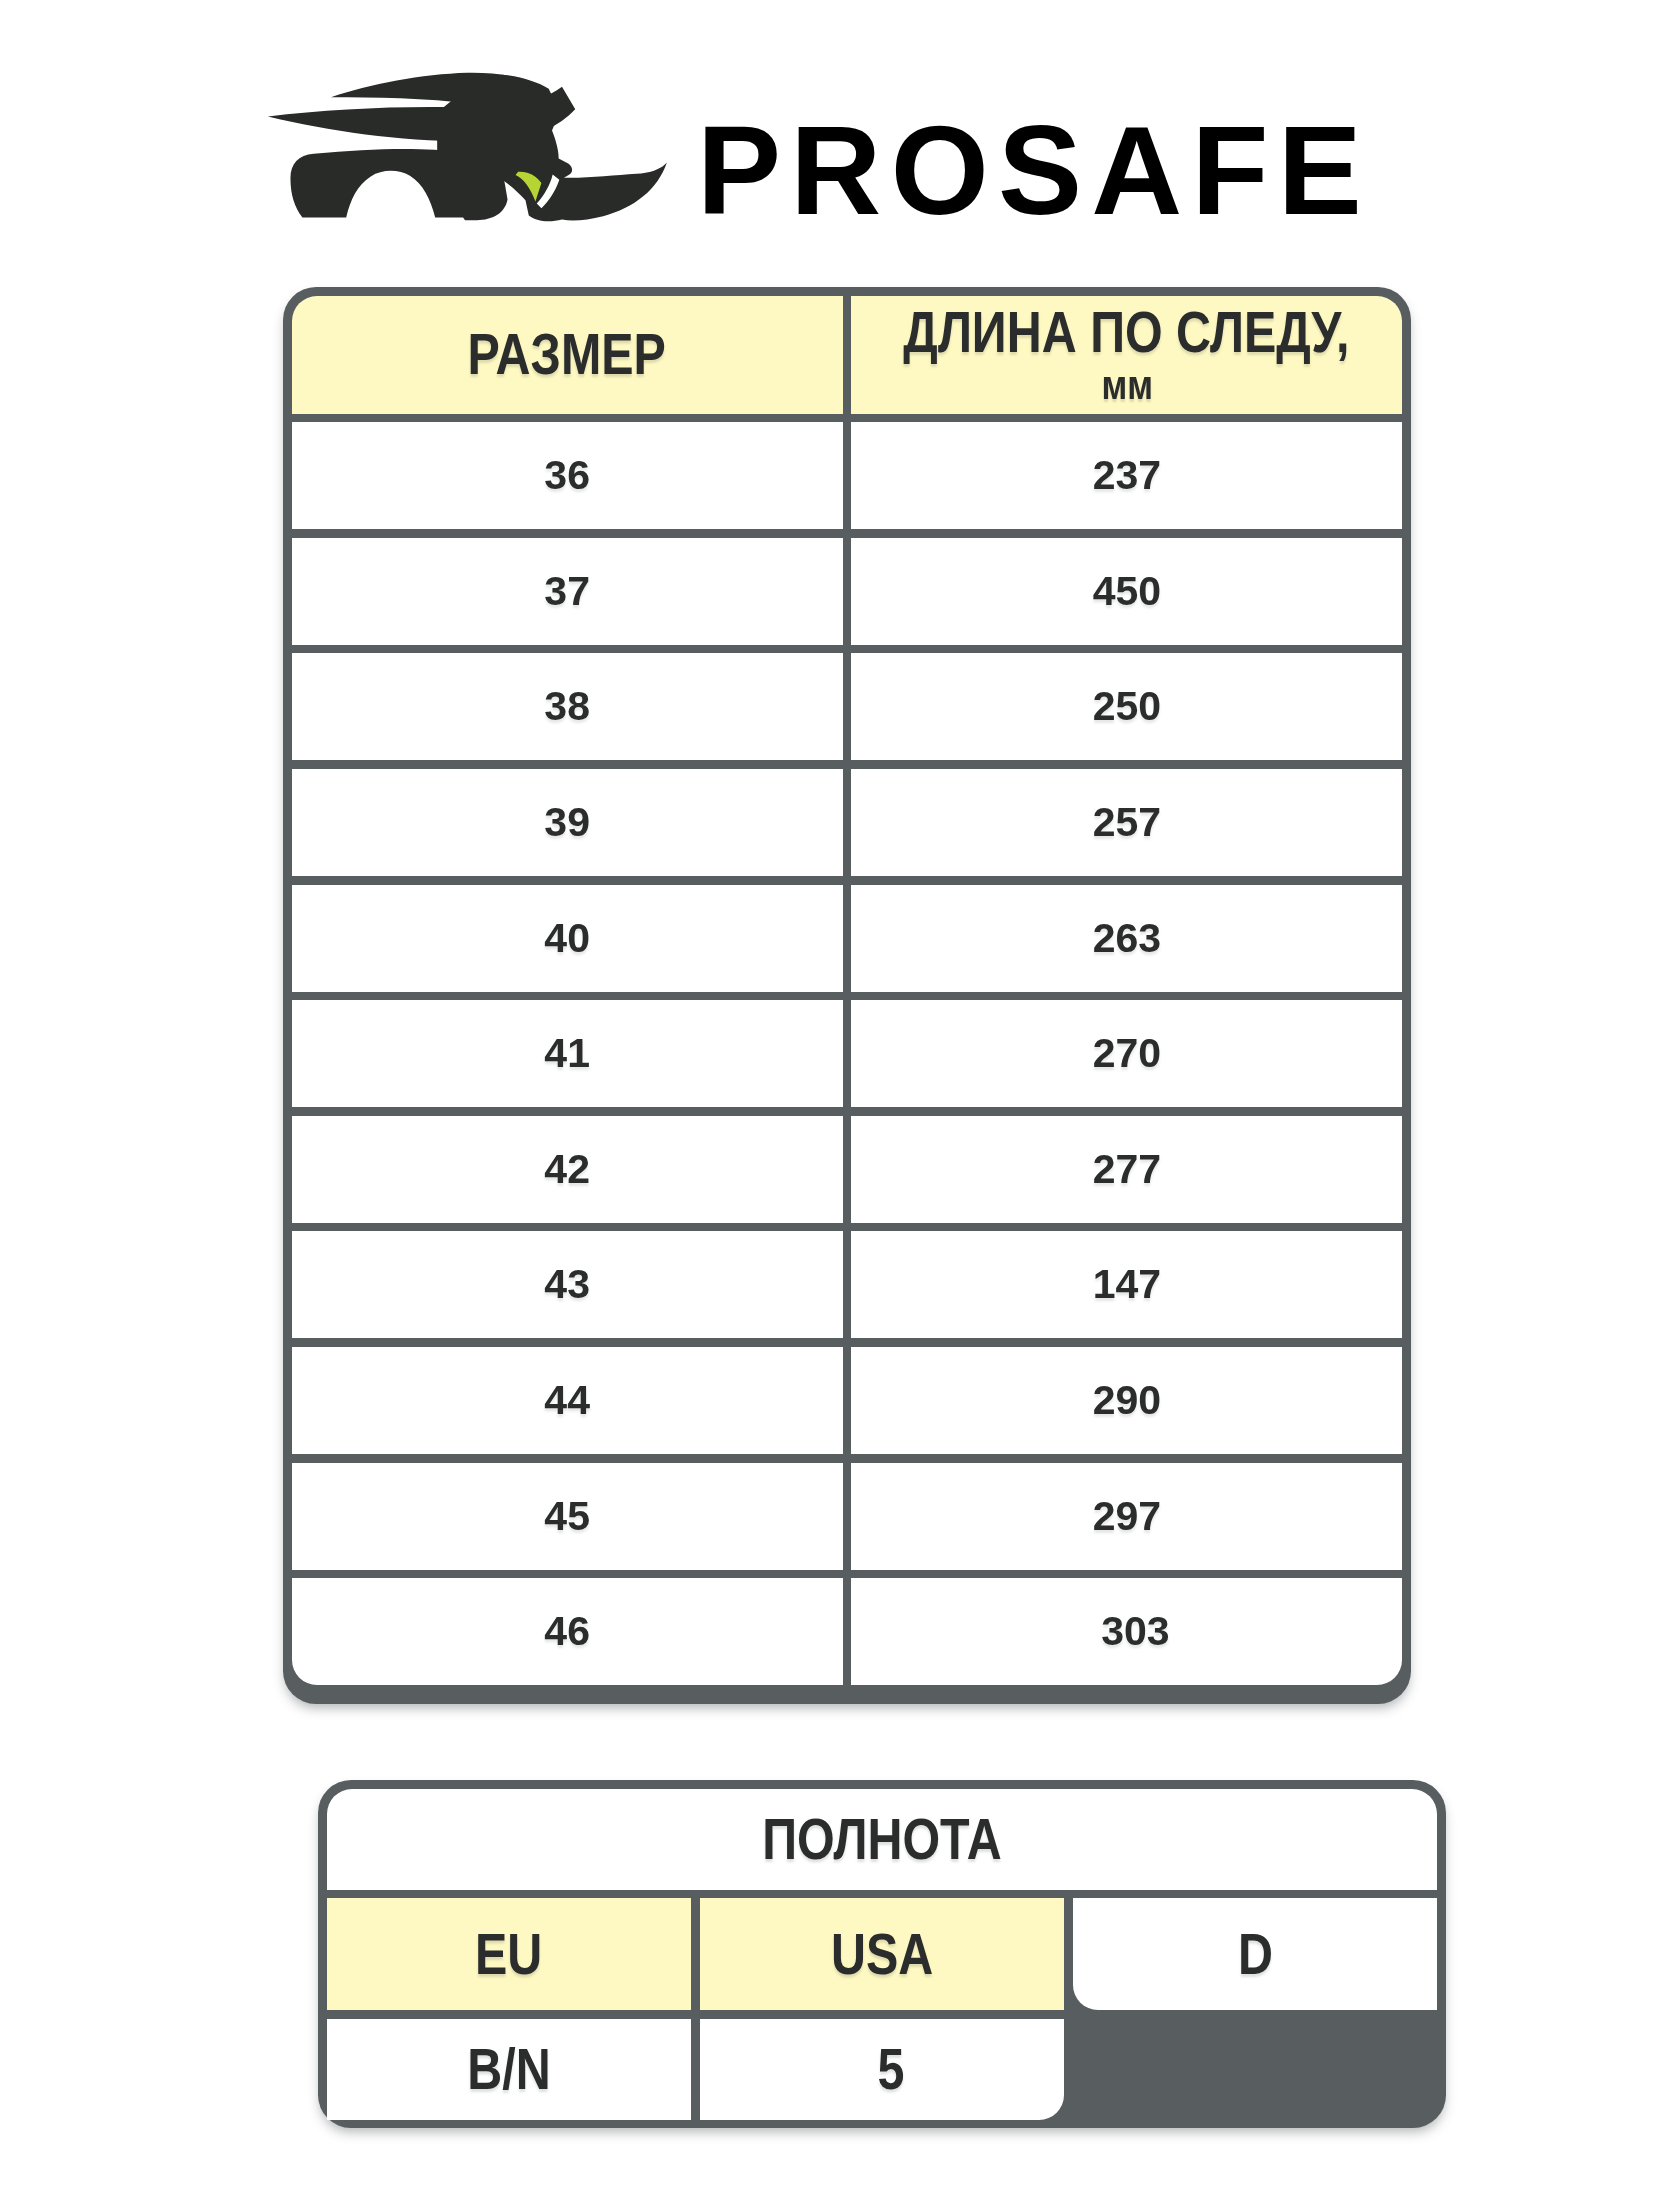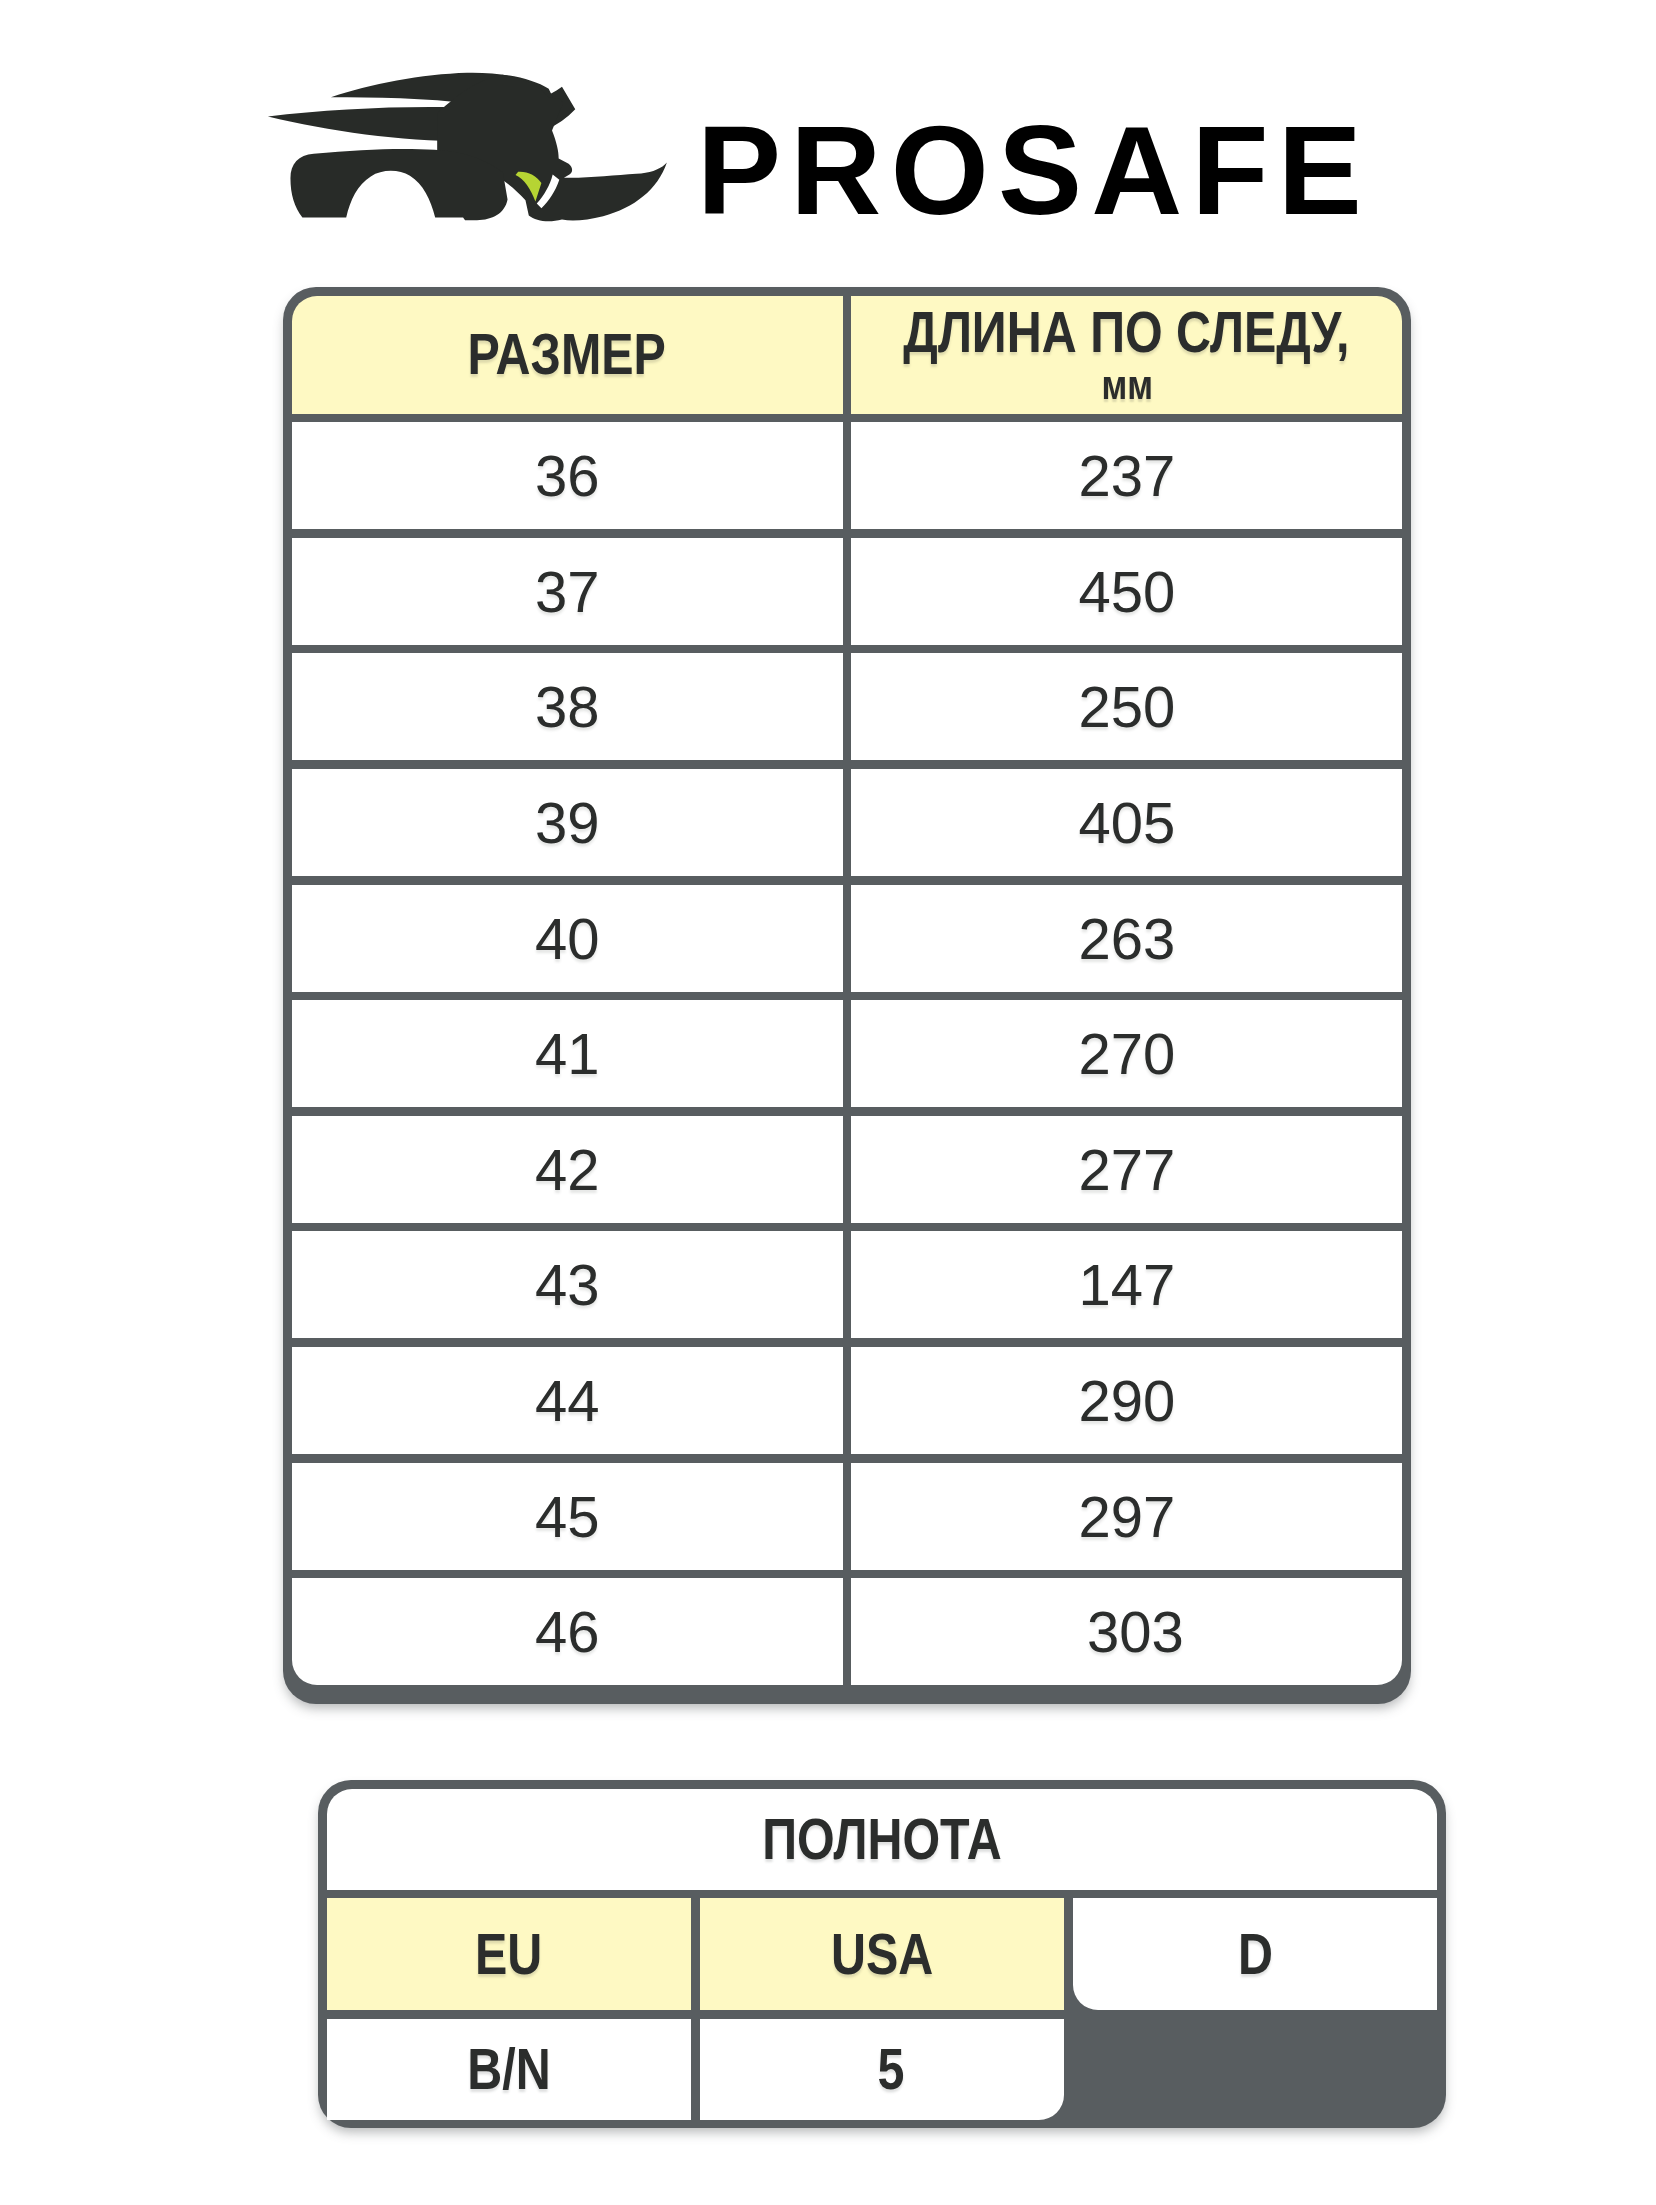--- a/index.html
+++ b/index.html
@@ -35,21 +35,21 @@
     align-items:center;justify-content:center;text-align:center;
   }
   .cell.green{background:#fef9c3;}
   .tl{border-top-left-radius:25px;} .tr{border-top-right-radius:25px;}
   .bl{border-bottom-left-radius:25px;} .br{border-bottom-right-radius:25px;padding-left:17px;}
   .span3{grid-column:1/4;}
   .h-txt{font-size:57px;font-weight:bold;line-height:61px;
          text-shadow:0 3.3px 2.7px rgba(43,46,45,.15);}
   .h-sub{font-size:41px;font-weight:bold;line-height:44px;
          text-shadow:0 2.7px 2px rgba(43,46,45,.15);}
-  .num{font-size:58px;font-weight:normal;text-shadow:0 3.3px 2.7px rgba(43,46,45,.12);}
+  .num{font-size:41px;font-weight:bold;text-shadow:0 3.3px 2.7px rgba(43,46,45,.12);}
   .cond{display:inline-block;transform:scaleX(0.85);transform-origin:center center;white-space:nowrap;}
 </style>
 </head>
 <body>
 
 <svg class="logo-mark" viewBox="280 40 760 360" xmlns="http://www.w3.org/2000/svg" aria-hidden="true">
 
   <path fill="#282b28" d="M403,175 C500,163 620,158 715,162
     C775,163 815,152 846,130 L866,164
     C838,194 798,208 748,211 C640,217 510,201 403,175 Z"></path>
@@ -113,21 +113,21 @@
       <span class="num">38</span>
     </div>
   <div class="cell">
       <span class="num">250</span>
     </div>
 
   <div class="cell">
       <span class="num">39</span>
     </div>
   <div class="cell">
-      <span class="num">405</span>
+      <span class="num">257</span>
     </div>
 
   <div class="cell">
       <span class="num">40</span>
     </div>
   <div class="cell">
       <span class="num">263</span>
     </div>
 
   <div class="cell">

